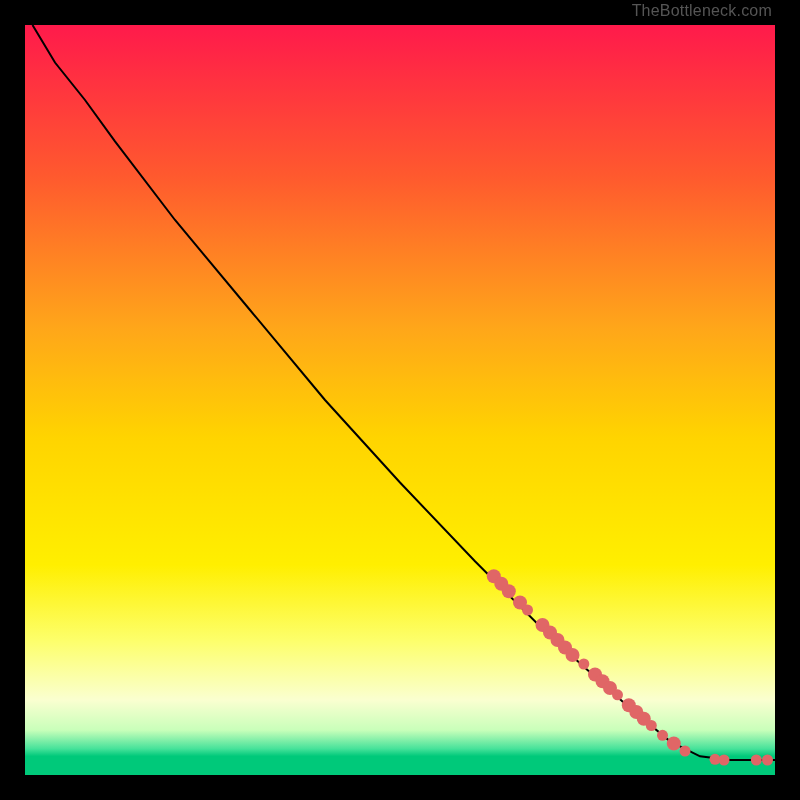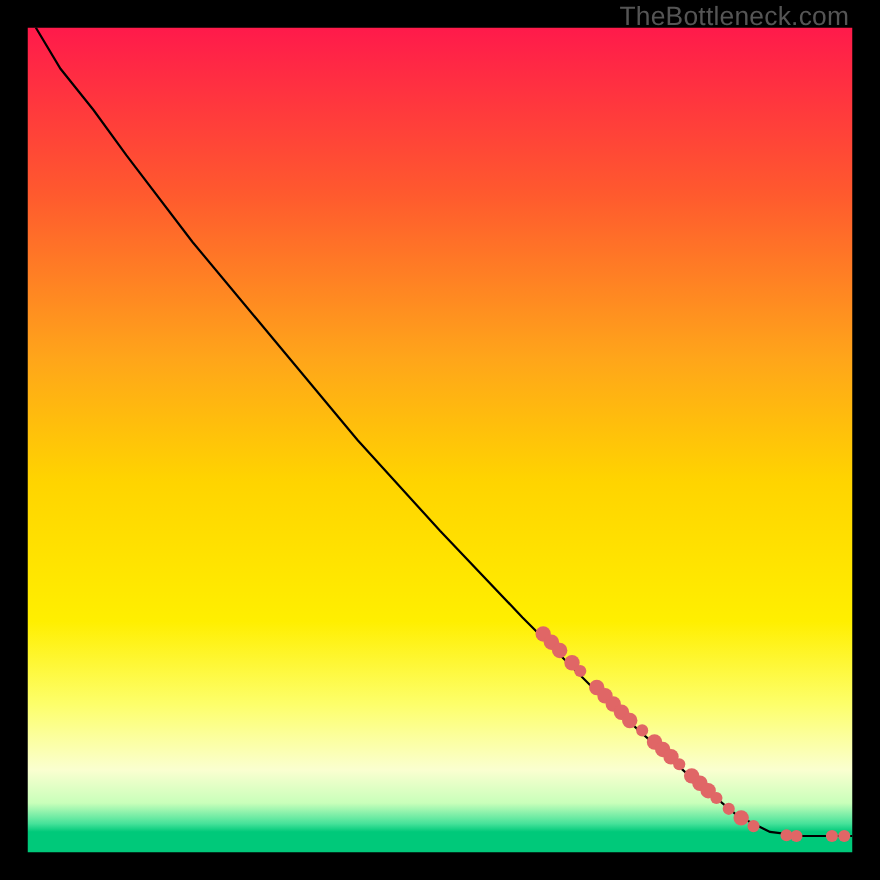--- a/index.html
+++ b/index.html
@@ -24,21 +24,21 @@
     left: 0;
     top: 0;
     width: 750px;
     height: 750px;
   }
   .watermark {
     position: absolute;
     top: 2px;
     right: 28px;
     color: #555;
-    font-size: 24px;
+    font-size: 16px;
     font-weight: 500;
     letter-spacing: 0.2px;
   }
 </style>
 </head>
 <body>
 
 <div class="watermark">TheBottleneck.com</div>
 
 <div class="frame">

